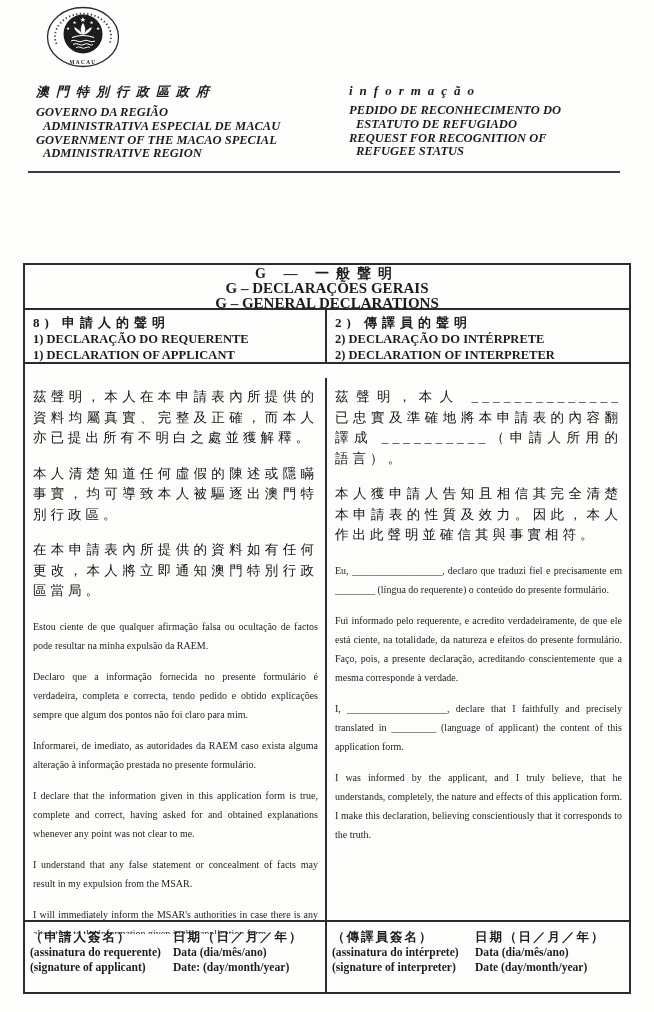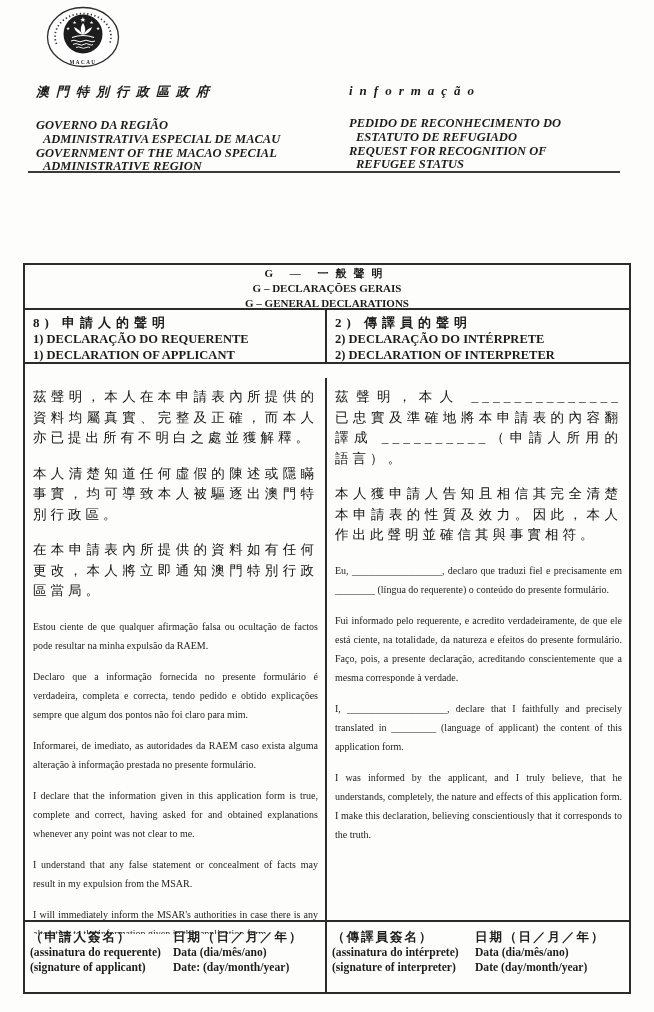--- a/index.html
+++ b/index.html
@@ -15,38 +15,38 @@
     background:#fdfdfb; overflow:hidden;
   }
 
   
   .emblem { position:absolute; left:46px; top:6px; width:74px; height:64px; }
 
   
   .hdr { position:absolute; top:83px; font-weight:bold; font-style:italic; }
   .hdr-left  { left:36px;  width:305px; }
   .hdr-right { left:349px; width:300px; }
-  .hdr-zh  { font-size:13px; letter-spacing:7px; margin-bottom:18px; white-space:nowrap; }
+  .hdr-zh  { font-size:13px; letter-spacing:7px; margin-bottom:5px; white-space:nowrap; }
   .hdr-lat { font-size:12.5px; line-height:13.8px; white-space:nowrap; }
   .hdr-lat.indent { padding-left:7px; }
 
   .rule { position:absolute; left:28px; top:171px; width:592px; height:2px; background:#3a3a3a; }
 
   
   .gtable {
     position:absolute; left:23px; top:263px; width:608px; height:731px;
     border:2px solid #2b2b2b; box-sizing:border-box; background:#fdfdfb;
   }
   .row-title {
     position:absolute; top:0; left:0; right:0; height:45px;
     border-bottom:2px solid #2b2b2b; box-sizing:border-box;
     text-align:center; padding-top:1px;
   }
-  .t-zh  { font-size:11px; font-weight:bold; letter-spacing:7px; line-height:15px; }
-  .t-lat { font-weight:bold; font-size:11px; line-height:14.5px; }
+  .t-zh  { font-size:14px; font-weight:bold; letter-spacing:7px; line-height:15px; }
+  .t-lat { font-weight:bold; font-size:15px; line-height:14.5px; }
 
   .row-colhead {
     position:absolute; top:45px; left:0; right:0; height:54px;
     border-bottom:2px solid #2b2b2b; box-sizing:border-box;
   }
   .row-body { position:absolute; top:113px; left:0; right:0; height:556px; }
   .row-sig  {
     position:absolute; top:655px; left:0; right:0; bottom:0;
     border-top:2px solid #2b2b2b; box-sizing:border-box;
   }

